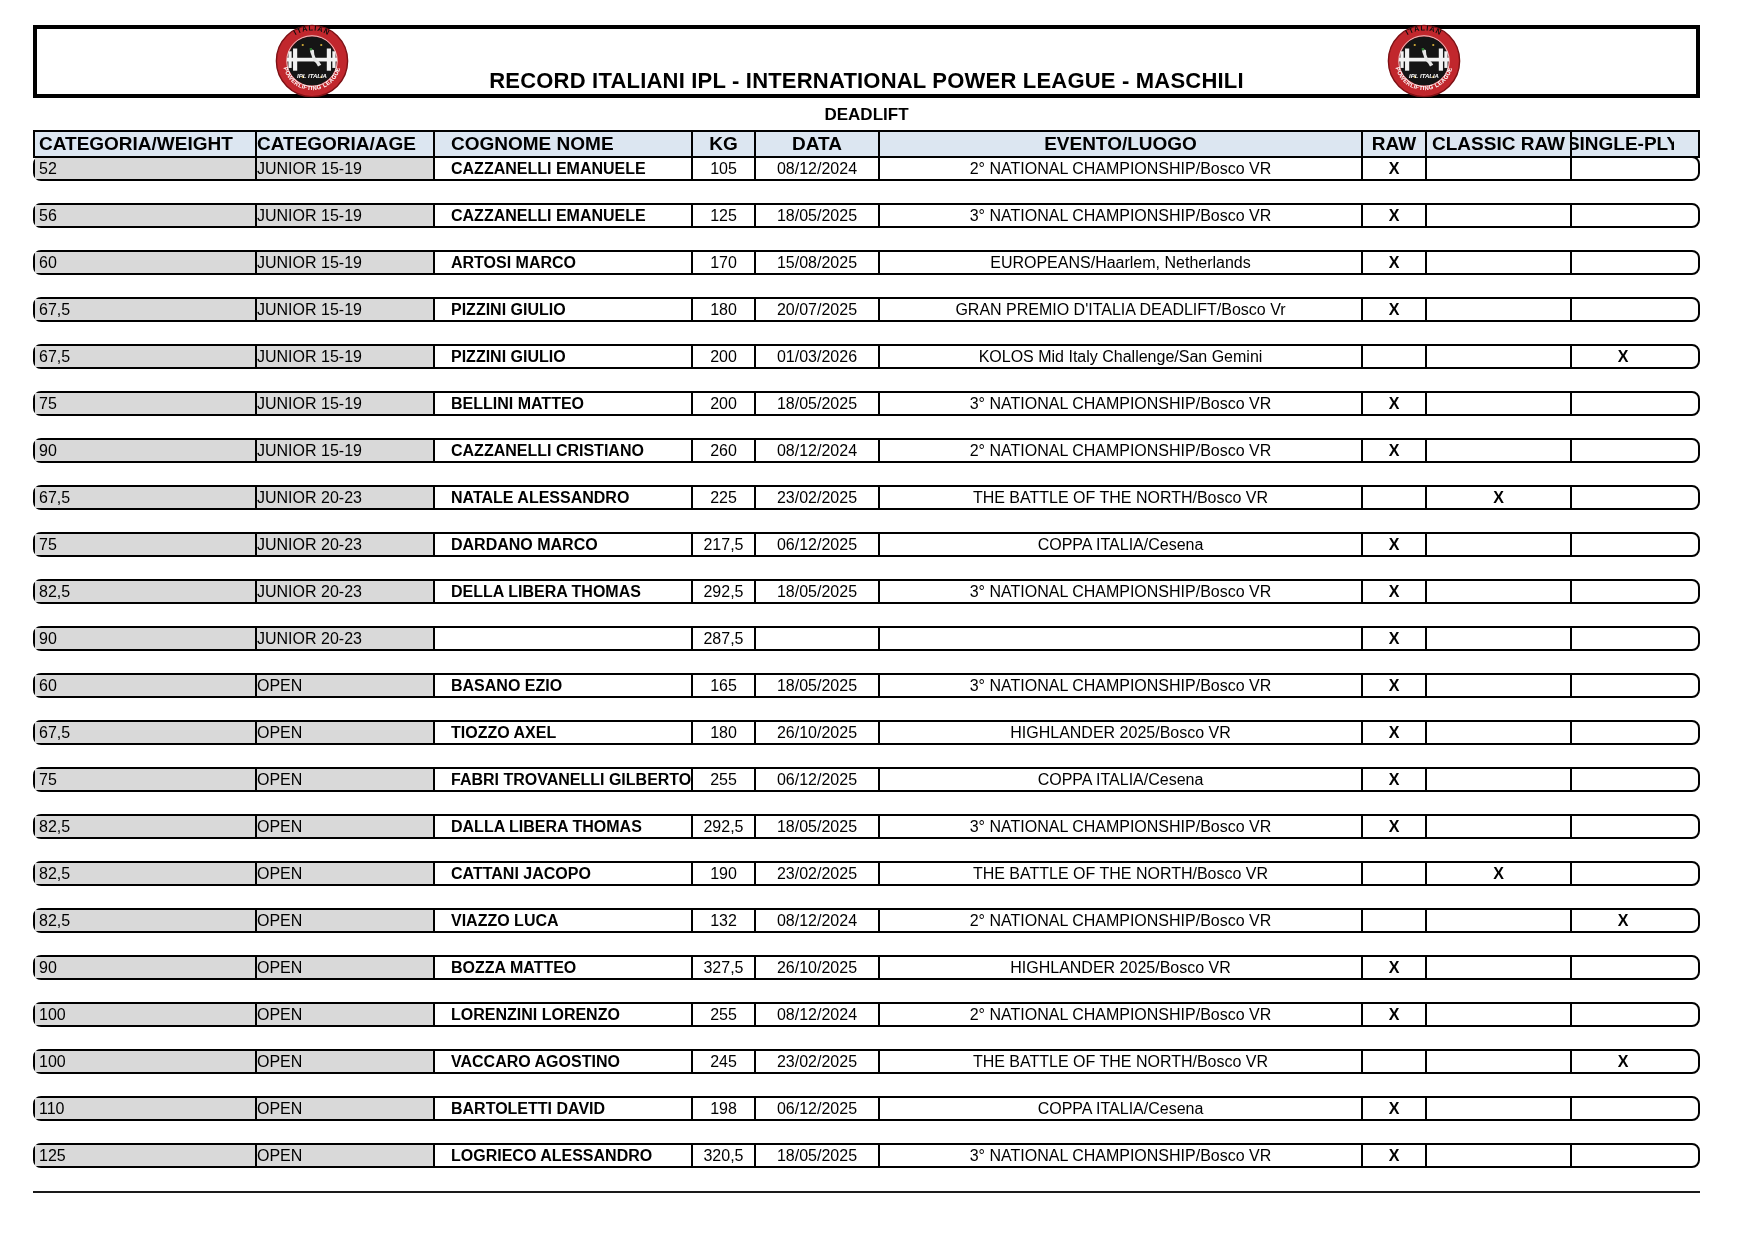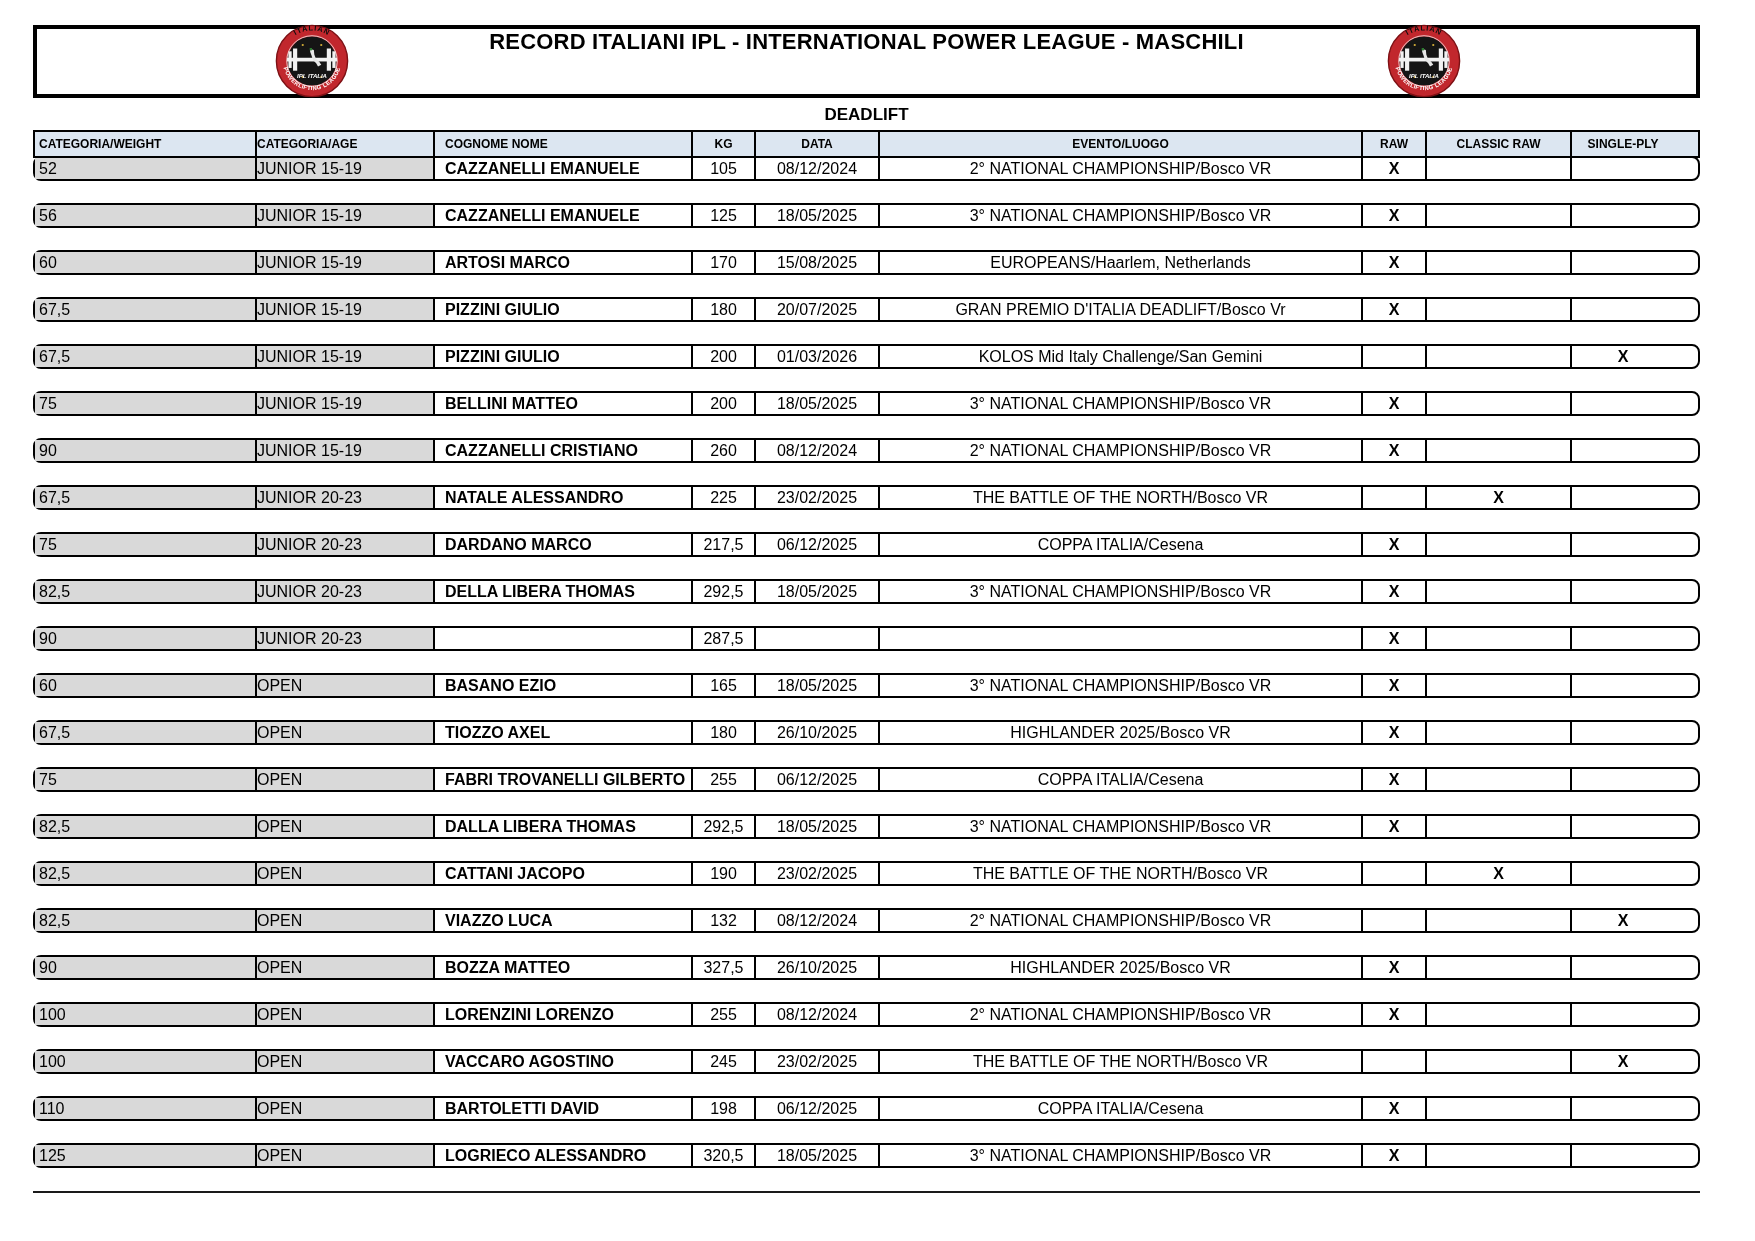--- a/index.html
+++ b/index.html
@@ -2,21 +2,21 @@
 <html style="--header-fill: #dce6f1; --shade: #d9d9d9; --border: #000000; --logo-red: #c1272d; --logo-core: #151515; --star: #d4af37;"><head>
 <meta charset="utf-8">
 <style>
   html,body{margin:0;padding:0;background:#fff;}
   .page{position:relative;width:1755px;height:1241px;background:#ffffff;overflow:hidden;
         font-family:"Liberation Sans","DejaVu Sans",sans-serif;color:#000;}
 
   
   .header-box{position:absolute;left:33px;top:25px;width:1667px;height:73px;
               border:4px solid #000;box-sizing:border-box;background:#fff;
-              display:flex;align-items:flex-start;justify-content:center;}
+              display:flex;align-items:flex-end;justify-content:center;}
   .title{font-size:22px;font-weight:bold;letter-spacing:.2px;white-space:nowrap;}
   .logo{position:absolute;width:74px;height:74px;top:24px;}
   .logo-left{left:275px;}
   .logo-right{left:1387px;}
   .ring{fill:var(--logo-red,#c1272d);stroke:#7d1014;stroke-width:1.5;}
   .ring-line{fill:none;stroke:#ffffff;stroke-width:.8;}
   .core{fill:var(--logo-core,#151515);}
   .star{fill:var(--star,#d4af37);}
   .ringtext-top{font-size:8px;font-weight:bold;fill:#0d0d0d;letter-spacing:1px;}
   .ringtext-bot{font-size:6.3px;font-weight:bold;fill:#ffffff;letter-spacing:.4px;}
@@ -26,28 +26,28 @@
 
   
   .section-title{position:absolute;left:33px;top:105px;width:1667px;text-align:center;
                  font-size:17px;font-weight:bold;}
 
   
   .records-table{position:absolute;left:33px;top:130px;width:1667px;}
   .trow{display:flex;border:2px solid var(--border,#000);box-sizing:border-box;
         width:1667px;background:#fff;}
   .hdr{height:28px;background:var(--header-fill,#dce6f1);font-weight:bold;}
-  .hdr .cell{font-size:12px;}
+  .hdr .cell{font-size:19px;}
   .row{height:25px;margin-top:22px;border-radius:8px;}
   .hdr + .row{margin-top:-2px;}
   .cell{display:flex;align-items:center;border-right:2px solid var(--border,#000);
         box-sizing:border-box;font-size:16px;overflow:hidden;white-space:nowrap;height:100%;}
   .c0{width:222px;padding-left:4px;}
   .c1{width:178px;}
-  .c2{width:258px;padding-left:10px;}
+  .c2{width:258px;padding-left:16px;}
   .c3{width:63px;justify-content:center;}
   .c4{width:124px;justify-content:center;}
   .c5{width:483px;justify-content:center;}
   .c6{width:64px;justify-content:center;}
   .c7{width:145px;justify-content:center;}
   .c8{width:102px;justify-content:center;border-right:none;}
   .row .c0,.row .c1{background:var(--shade,#d9d9d9);}
   .row .c2{font-weight:bold;}
   .row .c6,.row .c7,.row .c8{font-weight:bold;}
 

